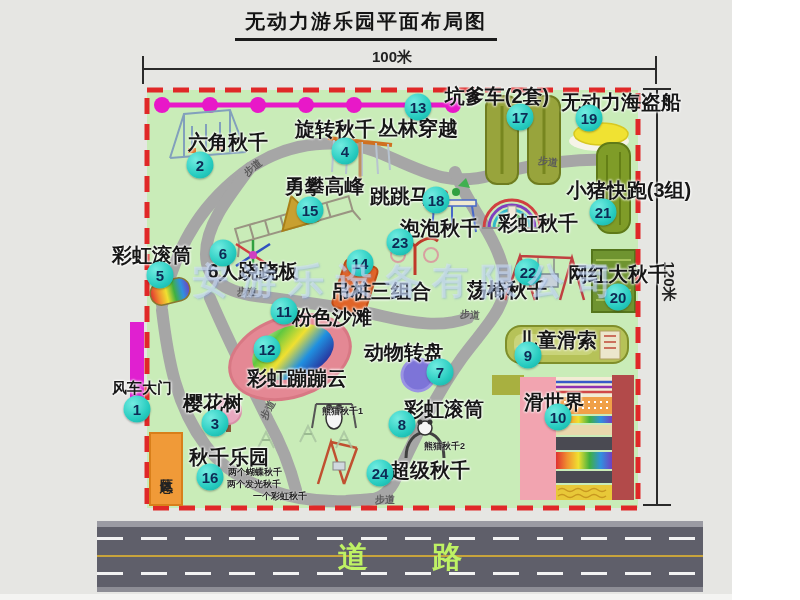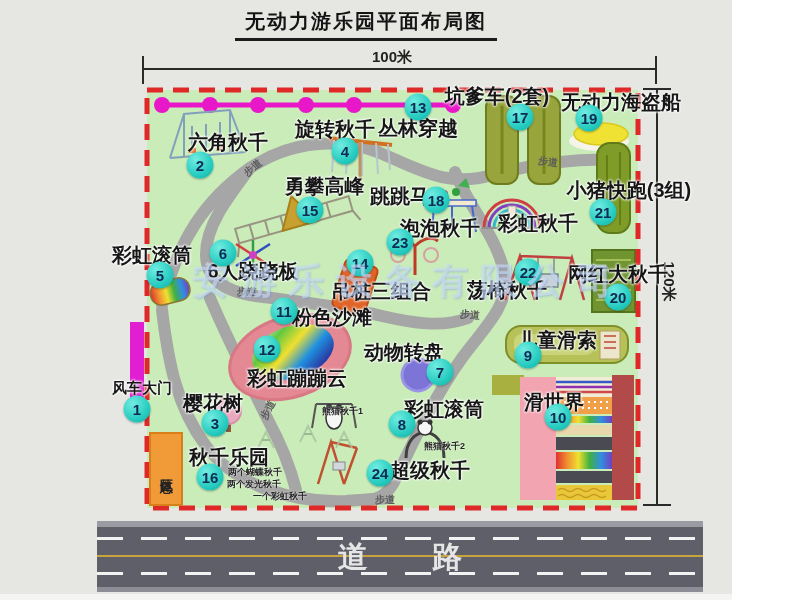--- a/index.html
+++ b/index.html
@@ -33,21 +33,21 @@
             font-size:33px;font-weight:700;letter-spacing:1px;color:rgba(88,130,212,0.55);
             white-space:nowrap;z-index:40;}
   #road{position:absolute;left:97px;top:521px;width:606px;height:71px;background:#5f5f6a;z-index:5;}
   #road .edge-top{position:absolute;left:0;top:0;width:100%;height:6px;background:#9b9ba3;}
   #road .edge-bottom{position:absolute;left:0;bottom:0;width:100%;height:5px;background:#8d8d95;}
   .road-dash{position:absolute;left:0;width:100%;height:3px;
              background:repeating-linear-gradient(90deg,#f2f2f2 0 26px,transparent 26px 44px);}
   #dash-top{top:16px;} #dash-bottom{bottom:17px;}
   #road-center{position:absolute;left:0;top:34px;width:100%;height:2px;background:#c8a43c;}
   #road-label{position:absolute;left:50%;top:50%;transform:translate(-50%,-50%);
-              font-size:30px;font-weight:700;color:#e5e5e5;word-spacing:56px;white-space:nowrap;}
+              font-size:30px;font-weight:700;color:#bef264;word-spacing:56px;white-space:nowrap;}
   #bottom-strip{position:absolute;left:0;top:594px;width:800px;height:6px;background:#f4f4f2;}
 </style>
 </head>
 <body>
 
 <div id="root">
 
   <div id="title-wrap">
     <div id="title">无动力游乐园平面布局图</div>
   </div>

